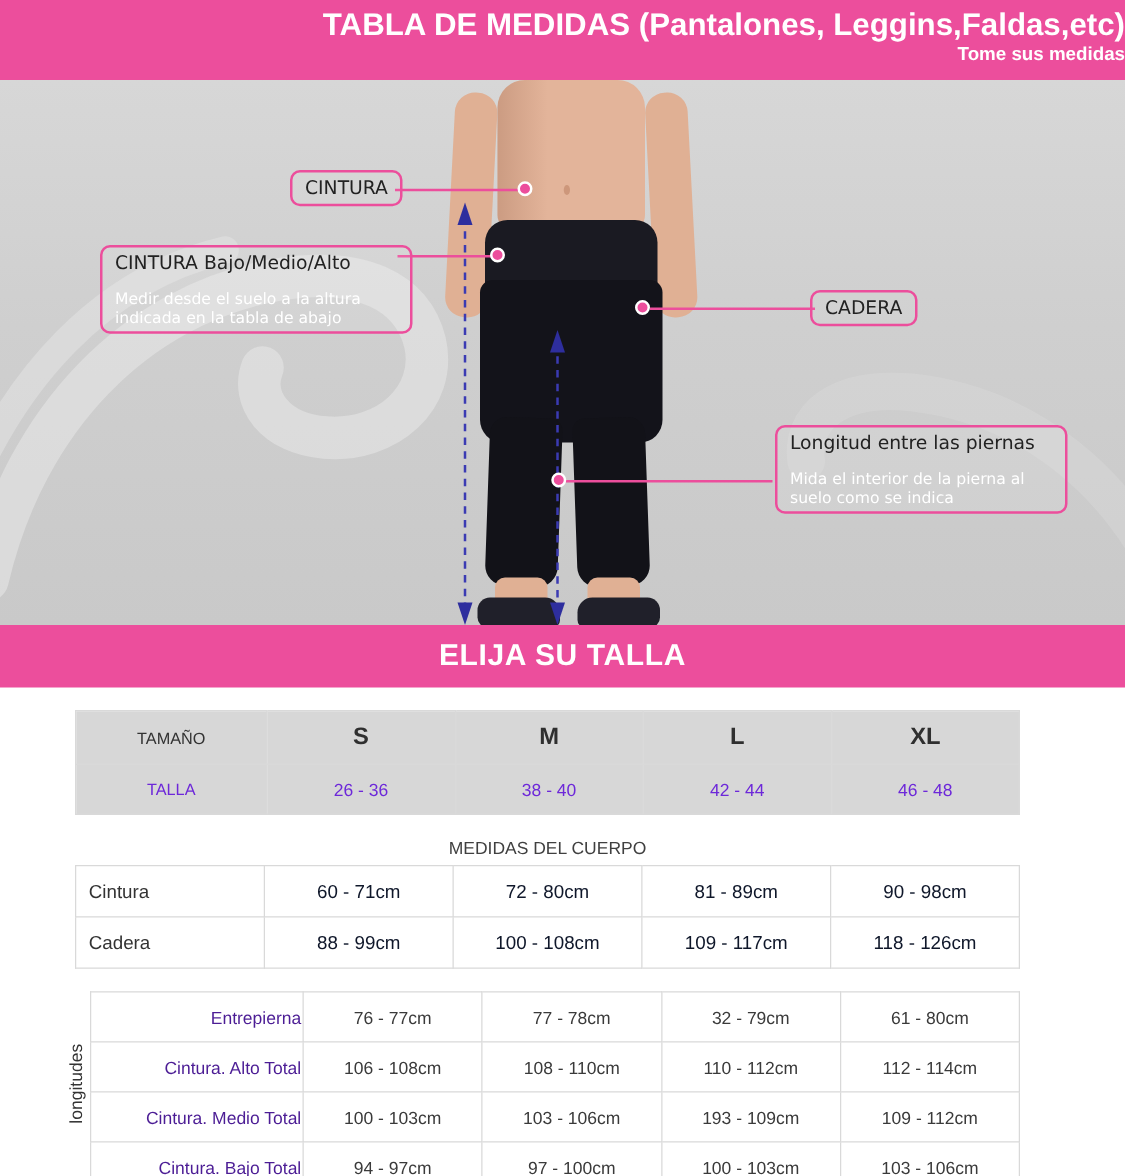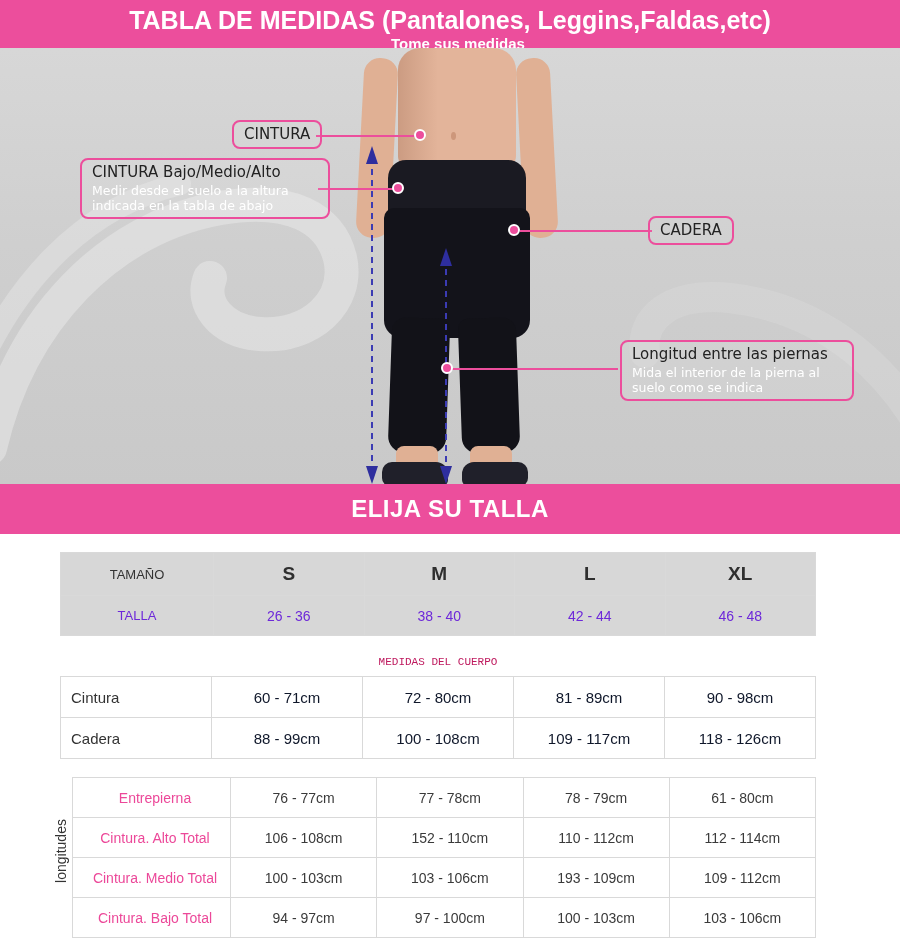--- a/index.html
+++ b/index.html
@@ -16,23 +16,23 @@
   .page {
     position: relative;
     width: 900px;
     height: 941px;
   }
 
   
   .header {
     background: #ec4e9c;
     color: #ffffff;
-    text-align: center;
+    text-align: right;
     padding: 6px 0 8px 0;
-    height: 48px;
+    height: 64px;
     box-sizing: border-box;
   }
   .header-title {
     font-size: 25px;
     font-weight: bold;
     letter-spacing: 0px;
     line-height: 28px;
     white-space: nowrap;
   }
   .header-sub {
@@ -214,21 +214,21 @@
     background: rgba(255,255,255,0.06);
   }
   .callout .c-title {
     font-size: 15px;
     color: #222222;
     white-space: nowrap;
   }
   .callout .c-body {
     font-size: 12.5px;
     color: #ffffff;
-    margin-top: 1px;
+    margin-top: 11px;
   }
   .dot {
     position: absolute;
     width: 12px;
     height: 12px;
     border-radius: 50%;
     background: #ec4e9c;
     border: 2px solid #ffffff;
     box-sizing: border-box;
   }
@@ -298,25 +298,24 @@
   }
   .t2 td {
     border: 1px solid #d9d9d9;
     text-align: center;
     font-size: 15px;
     color: #0f172a;
     height: 38px;
     background: #ffffff;
   }
   .t2 td.title {
-    font-size: 11px;
-    color: #be185d;
+    font-size: 14px;
+    color: #404040;
     border: none;
     height: 26px;
-    font-family: Liberation Mono, monospace;
   }
   .t2 td.rowlabel {
     text-align: left;
     padding-left: 10px;
     font-size: 15px;
     color: #333;
   }
 
   .t3wrap {
     position: relative;
@@ -329,24 +328,24 @@
   }
   .t3 td {
     border: 1px solid #d9d9d9;
     text-align: center;
     font-size: 14px;
     color: #3a3a3a;
     height: 37px;
     background: #ffffff;
   }
   .t3 td.rowlabel {
-    text-align: center;
-    padding-left: 8px;
+    text-align: right;
+    padding-left: 20px;
     font-size: 14px;
-    color: #ec4899;
+    color: #4c1d95;
   }
   .vlabel {
     position: absolute;
     left: 50px;
     top: 0px;
     height: 148px;
     width: 22px;
     display: flex;
     align-items: center;
     justify-content: center;
@@ -413,30 +412,30 @@
 
     <div class="dot" style="left:414px; top:81px;"></div>
     <div class="dot" style="left:392px; top:134px;"></div>
     <div class="dot" style="left:508px; top:176px;"></div>
     <div class="dot" style="left:441px; top:314px;"></div>
 
     <div class="callout plain" style="left:232px; top:72px;">
       <div class="c-title">CINTURA</div>
     </div>
 
-    <div class="callout" style="left:80px; top:110px; width:226px;">
+    <div class="callout" style="left:80px; top:132px; width:226px;">
       <div class="c-title">CINTURA Bajo/Medio/Alto</div>
       <div class="c-body">Medir desde el suelo a la altura indicada en la  tabla de abajo</div>
     </div>
 
     <div class="callout plain" style="left:648px; top:168px;">
       <div class="c-title">CADERA</div>
     </div>
 
-    <div class="callout" style="left:620px; top:292px; width:210px;">
+    <div class="callout" style="left:620px; top:276px; width:210px;">
       <div class="c-title">Longitud entre las piernas</div>
       <div class="c-body">Mida el interior de la pierna al suelo como se indica</div>
     </div>
   </div>
 
   <div class="band">ELIJA SU TALLA</div>
 
   <div class="tables">
 
     <table class="t1">
@@ -483,27 +482,27 @@
     <div class="t3wrap">
       <div class="vlabel">
         <span>longitudes</span>
       </div>
       <table class="t3">
         <tbody>
             <tr>
           <td class="rowlabel" style="width:148px;">Entrepierna</td>
           <td>76 - 77cm</td>
           <td>77 - 78cm</td>
-          <td>78 - 79cm</td>
+          <td>32 - 79cm</td>
           <td>61 - 80cm</td>
         </tr>
         <tr>
           <td class="rowlabel">Cintura. Alto Total</td>
           <td>106 - 108cm</td>
-          <td>152 - 110cm</td>
+          <td>108 - 110cm</td>
           <td>110  - 112cm</td>
           <td>112 - 114cm</td>
         </tr>
         <tr>
           <td class="rowlabel">Cintura. Medio Total</td>
           <td>100 - 103cm</td>
           <td>103 - 106cm</td>
           <td>193 - 109cm</td>
           <td>109 - 112cm</td>
         </tr>

